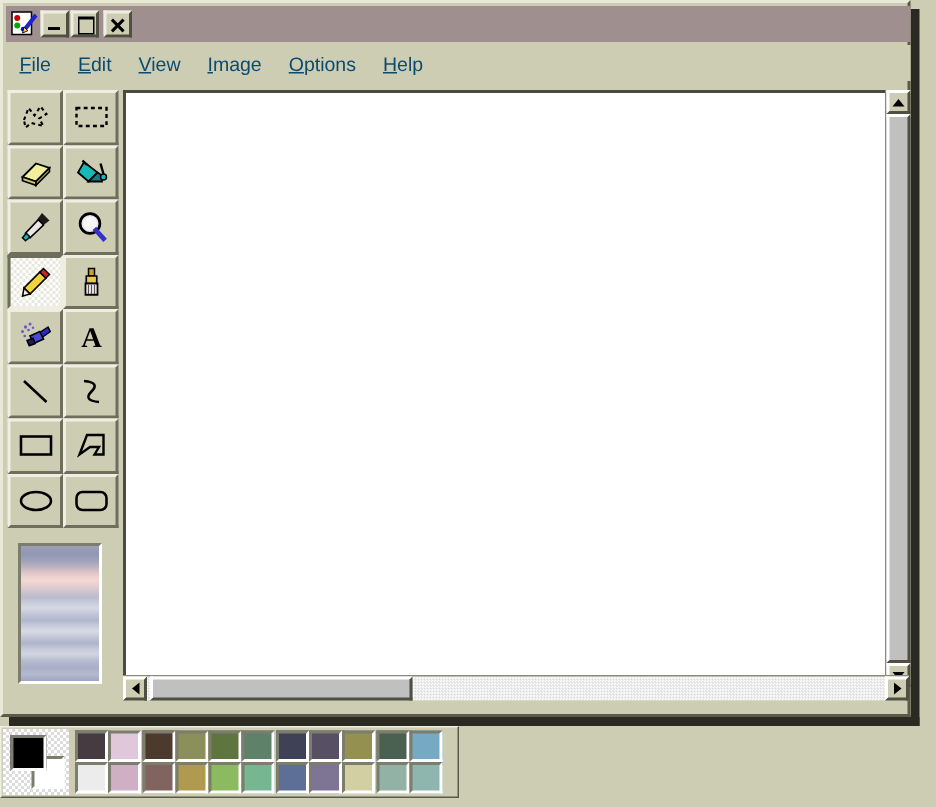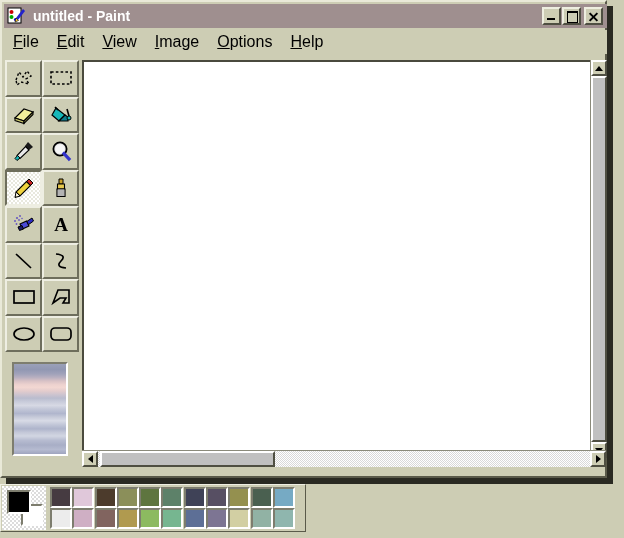--- a/index.html
+++ b/index.html
@@ -50,21 +50,21 @@
   .gl-x:before,.gl-x:after{content:"";position:absolute;left:0;top:4px;width:11px;height:2px;background:#000;}
   .gl-x:before{transform:rotate(45deg);}
   .gl-x:after{transform:rotate(-45deg);}
 
   
   .menubar{
     position:absolute;left:2px;top:28px;width:603px;height:24px;
     background:#cdcdb4;display:flex;align-items:center;
   }
   .menu-item{
-    font-size:16px;color:#000000;padding:2px 9px;white-space:nowrap;cursor:default;
+    font-size:13px;color:#0c4a6e;padding:2px 9px;white-space:nowrap;cursor:default;
   }
   .menu-item u{text-decoration:underline;}
 
   
   .toolbox{
     position:absolute;left:3px;top:58px;width:74px;height:292px;
     background:#cdcdb4;
     display:grid;grid-template-columns:37px 37px;grid-template-rows:repeat(8,36.5px);
   }
   .tool{
@@ -205,21 +205,20 @@
       <span class="title-icon">
         <svg width="19" height="19" viewBox="0 0 19 19">
           <rect x="1" y="1" width="13" height="15" fill="#ffffff" stroke="#000000" stroke-width="1"></rect>
           <circle cx="4.5" cy="5" r="2" fill="#cc0000"></circle>
           <circle cx="4.5" cy="10" r="2" fill="#00aa00"></circle>
           <circle cx="8.5" cy="12.5" r="1.6" fill="#0000cc"></circle>
           <path d="M16 2 L9 11 L11 13 L18 4 Z" fill="#2222cc"></path>
           <path d="M9 11 L8 15 L11.5 13.5 Z" fill="#ffcc33" stroke="#000" stroke-width="0.6"></path>
         </svg>
       </span>
-      <span class="title-text">untitled - Paint</span>
       <span class="title-btns">
         <span class="tbtn">
             <i class="gl-min"></i>
           </span>
         <span class="tbtn">
             <i class="gl-max"></i>
           </span>
         <span class="tbtn close">
             <i class="gl-x"></i>
           </span>

